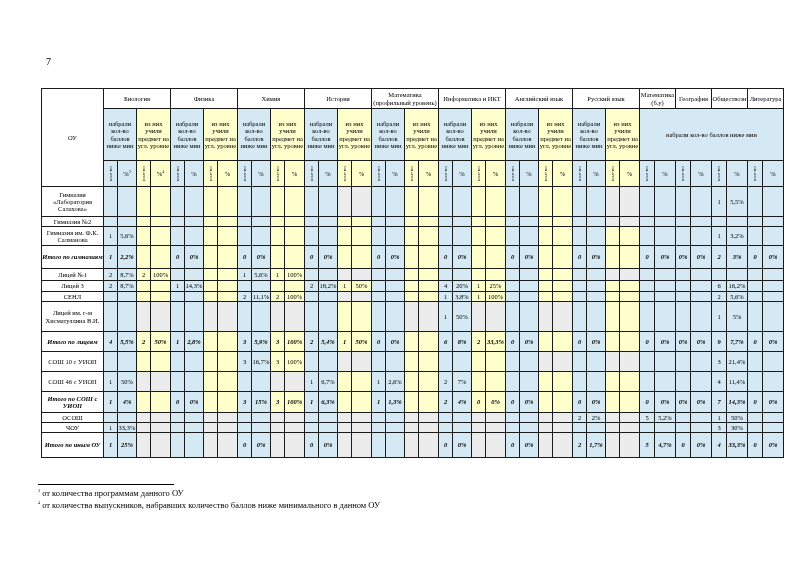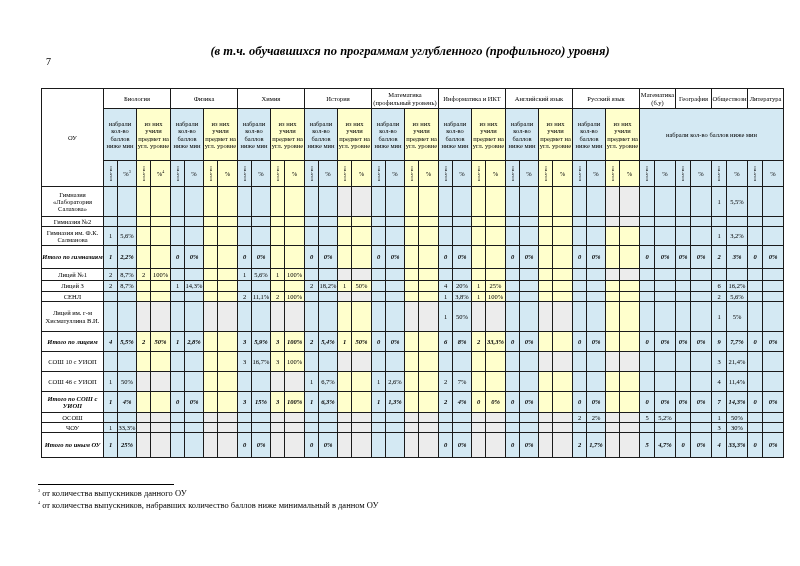--- a/index.html
+++ b/index.html
@@ -44,21 +44,20 @@
   sup{font-size:4px;vertical-align:super;line-height:0;}
   .footnotes{position:absolute;left:38px;top:484px;font-size:8.5px;line-height:1.45;}
   .footrule{width:136px;border-top:1px solid #000;margin-bottom:2px;}
 </style>
 </head>
 <body>
 
 <div class="page-num">7</div>
 
 <div class="title">
-  <div>(в т.ч. обучавшихся по программам углубленного (профильного) уровня)</div>
 </div>
 
 <div class="tbl-wrap">
   <table class="results" id="results-table">
       <colgroup>
         <col style="width: 62px;">
         <col style="width: 14px;">
         <col style="width: 19px;">
         <col style="width: 14px;">
         <col style="width: 20px;">
@@ -822,15 +821,15 @@
           <td class="datacell c-blue">33,3%</td>
           <td class="datacell c-blue">0</td>
           <td class="datacell c-blue">0%</td>
         </tr>
       </tbody>
     </table>
 </div>
 
 <div class="footnotes">
   <div class="footrule"></div>
-  <div><sup>3</sup> <span>от количества выпускников данного ОУ</span></div>
-  <div><sup>4</sup> <span>от количества выпускников, набравших количество баллов ниже минимальный в данном ОУ</span></div>
+  <div><sup>3</sup> <span>от количества программам данного ОУ</span></div>
+  <div><sup>4</sup> <span>от количества выпускников, набравших количество баллов ниже минимального в данном ОУ</span></div>
 </div>
 
 </body></html>

